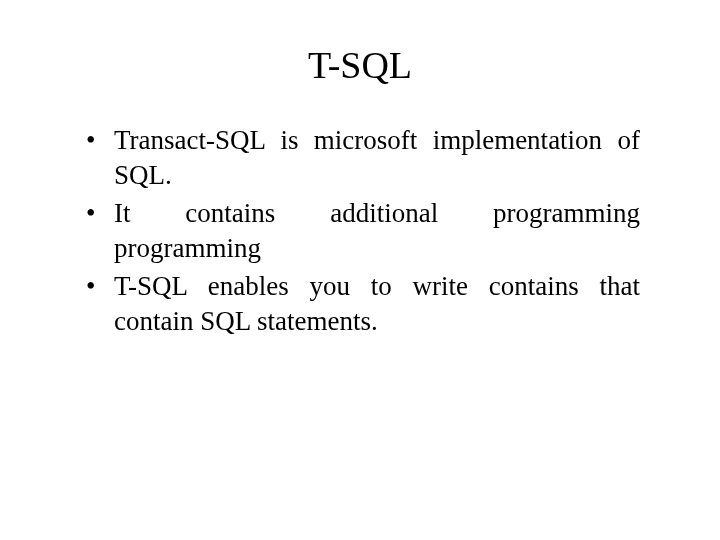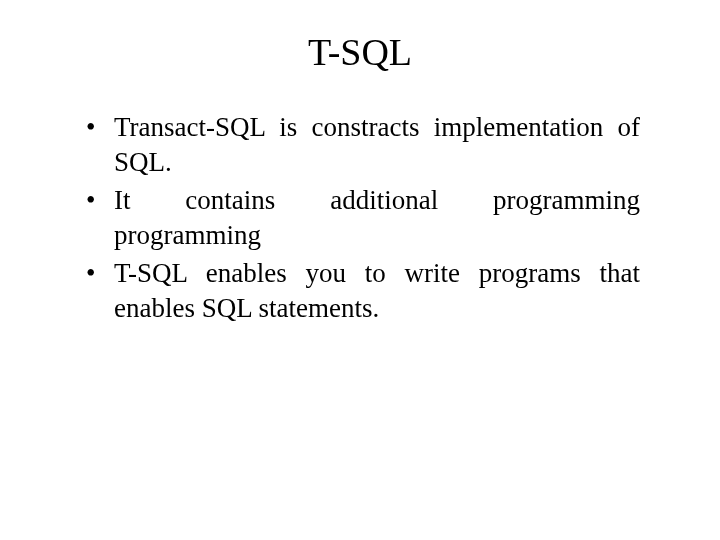--- a/index.html
+++ b/index.html
@@ -8,21 +8,21 @@
     width: 720px;
     height: 540px;
     background: #ffffff;
     font-family: "Times New Roman", Times, serif;
     color: #000000;
   }
   .slide {
     box-sizing: border-box;
     width: 720px;
     height: 540px;
-    padding: 24px 60px 20px 60px;
+    padding: 37px 60px 20px 60px;
   }
   .title {
     text-align: center;
     font-size: 38px;
     margin-top: 6px;
     margin-bottom: 36px;
   }
   ul.bullets {
     list-style: none;
     padding: 0;
@@ -43,17 +43,17 @@
     top: 0;
     font-size: 27px;
   }
 </style>
 </head>
 <body>
 
 <div class="slide">
   <div class="title">T-SQL</div>
   <ul class="bullets">
-    <li>Transact-SQL is constracts implementation of SQL.</li>
+    <li>Transact-SQL is microsoft implementation of SQL.</li>
     <li>It contains additional programming programming</li>
-    <li>T-SQL enables you to write programs that enables SQL statements.</li>
+    <li>T-SQL enables you to write contains that contain SQL statements.</li>
   </ul>
 </div>
 
 </body></html>

